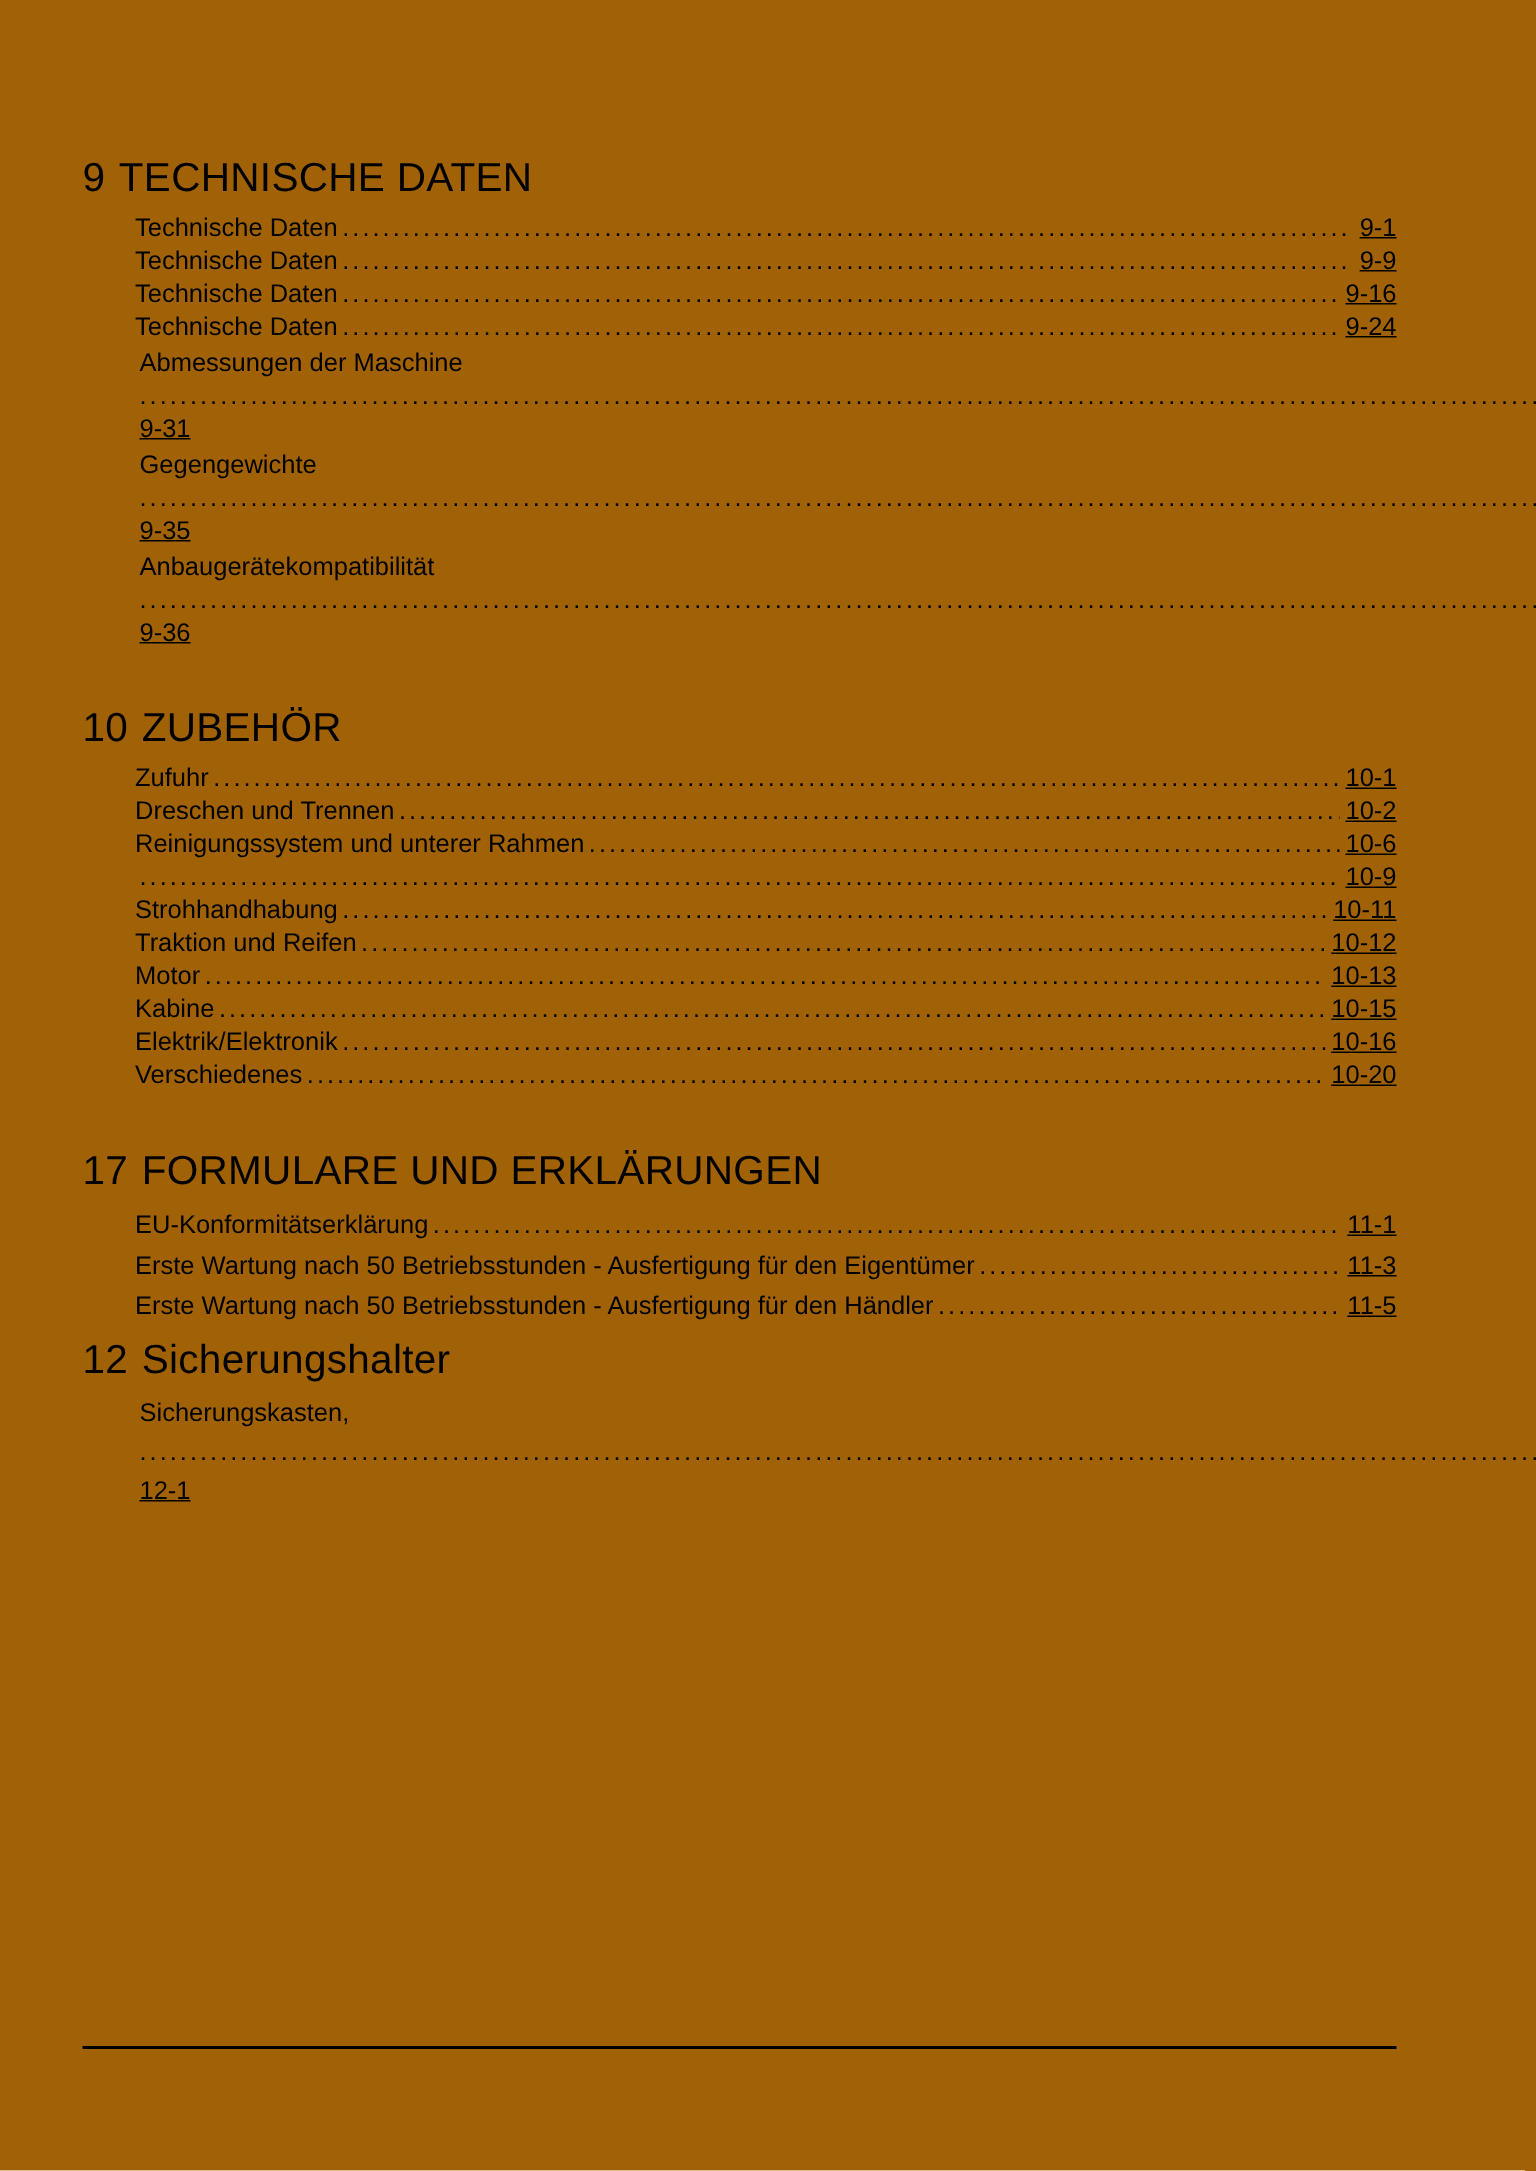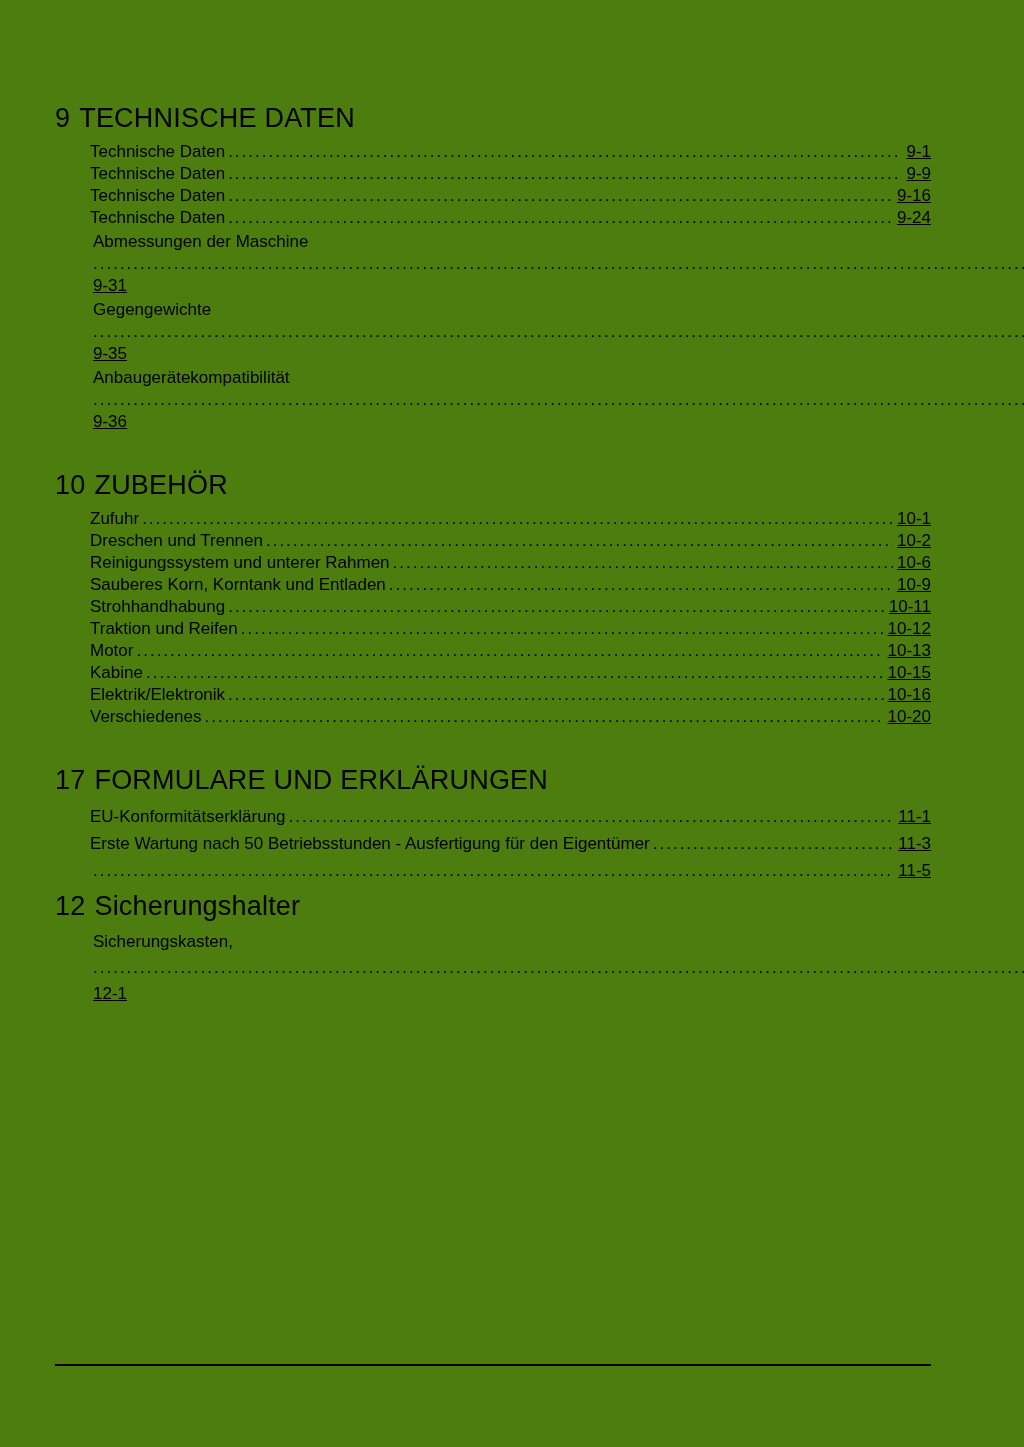--- a/index.html
+++ b/index.html
@@ -11,21 +11,21 @@
     width: 1024px;
     height: 1447px;
     position: relative;
     font-family: "Liberation Sans", sans-serif;
     color: #000000;
     overflow: hidden;
   }
   .page {
     position: absolute;
     inset: 0;
-    background: #4d7c0f;
+    background: #a16207;
   }
   .toc {
     position: absolute;
     top: 102px;
     left: 55px;
     width: 876px;
   }
   .section {
     margin-bottom: 36px;
   }
@@ -137,21 +137,20 @@
             <span class="toc-label">Dreschen und Trennen</span>
             <span class="leader" aria-hidden="true">........................................................................................................................................................................................................</span>
             <span class="toc-page">10-2</span>
           </div>
           <div class="toc-entry">
             <span class="toc-label">Reinigungssystem und unterer Rahmen</span>
             <span class="leader" aria-hidden="true">........................................................................................................................................................................................................</span>
             <span class="toc-page">10-6</span>
           </div>
           <div class="toc-entry">
-            <span class="toc-label">Sauberes Korn, Korntank und Entladen</span>
             <span class="leader" aria-hidden="true">........................................................................................................................................................................................................</span>
             <span class="toc-page">10-9</span>
           </div>
           <div class="toc-entry">
             <span class="toc-label">Strohhandhabung</span>
             <span class="leader" aria-hidden="true">........................................................................................................................................................................................................</span>
             <span class="toc-page">10-11</span>
           </div>
           <div class="toc-entry">
             <span class="toc-label">Traktion und Reifen</span>
@@ -187,20 +186,21 @@
             <span class="toc-label">EU-Konformitätserklärung</span>
             <span class="leader" aria-hidden="true">........................................................................................................................................................................................................</span>
             <span class="toc-page">11-1</span>
           </div>
           <div class="toc-entry">
             <span class="toc-label">Erste Wartung nach 50 Betriebsstunden - Ausfertigung für den Eigentümer</span>
             <span class="leader" aria-hidden="true">........................................................................................................................................................................................................</span>
             <span class="toc-page">11-3</span>
           </div>
           <div class="toc-entry">
+            <span class="toc-label">Erste Wartung nach 50 Betriebsstunden - Ausfertigung für den Händler</span>
             <span class="leader" aria-hidden="true">........................................................................................................................................................................................................</span>
             <span class="toc-page">11-5</span>
           </div>
         </div>
       </section>
       <section class="section section-12">
         <h2 class="section-heading"><span class="sec-num">12</span><span class="sec-title">Sicherungshalter</span></h2>
         <div class="entries">
           <div class="toc-entry">
             <span class="toc-label">Sicherungskasten,</span>

